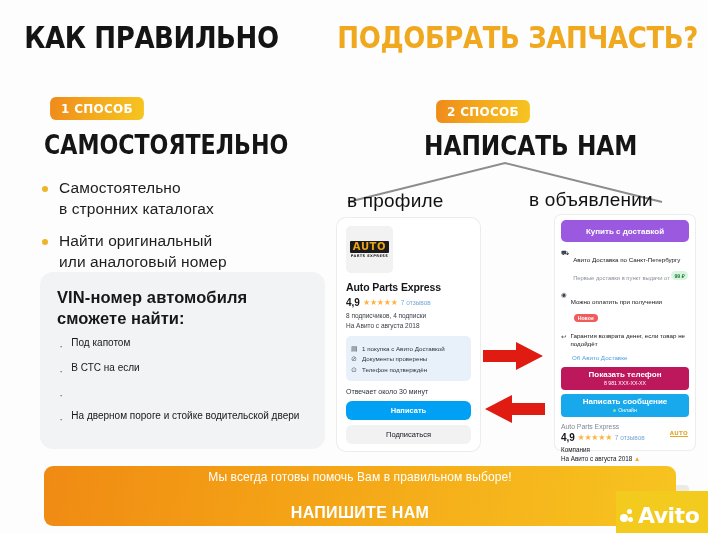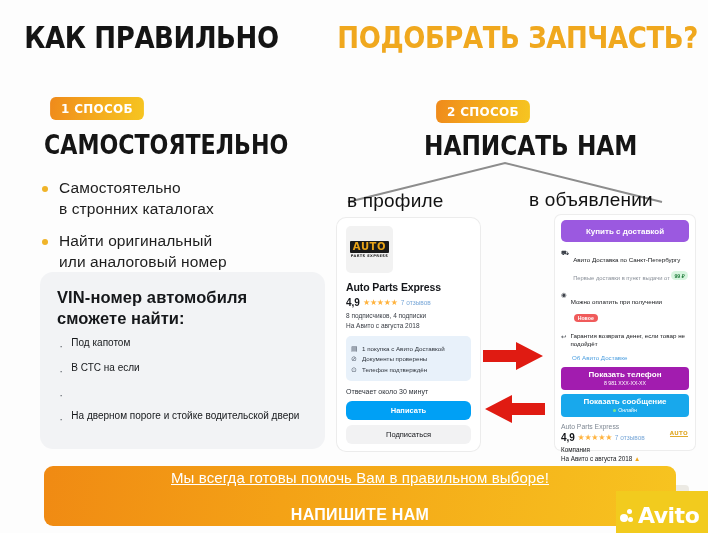--- a/index.html
+++ b/index.html
@@ -196,21 +196,21 @@
     padding: 0.5px 3px; vertical-align: middle;
   }
   .pill-red {
     display: inline-block; background: #f05b5b; color: #fff;
     font-size: 5.2px; font-weight: 700; border-radius: 6px;
     padding: 1px 4px; margin-left: 3px; vertical-align: middle;
   }
   .link-blue { font-size: 6.2px; color: #4c9fe0; margin: 5px 0 0 11px; display:block;}
 
   .btn-green {
-    margin-top: 6px; height: 23px; border-radius: 4px; background: #a21caf;
+    margin-top: 6px; height: 23px; border-radius: 4px; background: #be185d;
     color: #fff; display: flex; align-items: center; justify-content: center;
     flex-direction: column;
   }
   .btn-green .l1 { font-size: 8px; font-weight: 700; }
   .btn-green .l2 { font-size: 5.2px; margin-top: 1px; }
   .btn-msg {
     margin-top: 4px; height: 23px; border-radius: 4px; background: #18a8ec;
     color: #fff; display: flex; align-items: center; justify-content: center;
     flex-direction: column;
   }
@@ -248,21 +248,21 @@
   
   #banner {
     position: absolute; left: 44px; top: 466px;
     width: 632px; height: 60px;
     border-radius: 9px;
     background: linear-gradient(100deg, #f08a13 0%, #f4a216 38%, #f7c420 100%);
     display: flex; flex-direction: column;
     align-items: center; justify-content: center;
     overflow: hidden;
   }
-  #banner .b1 { color: #fff; font-size: 15px; letter-spacing: 0.1px; text-decoration: underline; }
+  #banner .b1 { color: #fff; font-size: 12px; letter-spacing: 0.1px; }
   #banner .b2 {
     color: #fff; font-size: 16px; font-weight: 700;
     margin-top: 20px; letter-spacing: 0.3px;
   }
   
   #avito-wm {
     position: absolute; right: 0px; bottom: 0px;
     width: 92px; height: 48px;
     background: #f2cb1e;
     display: flex; align-items: center; justify-content: flex-start;
@@ -396,21 +396,21 @@
     </div>
 
     <span class="link-blue">Об Авито Доставке</span>
 
     <div class="btn-green">
       <span class="l1">Показать телефон</span>
       <span class="l2">8 981 XXX-XX-XX</span>
     </div>
 
     <div class="btn-msg">
-      <span class="l1">Показать сообщение</span>
+      <span class="l1">Написать сообщение</span>
       <span class="l2"><span class="online-dot"></span><span>Онлайн</span></span>
     </div>
 
     <div id="seller-block">
       <div id="seller-name">Auto Parts Express</div>
       <div id="seller-logo">AUTO</div>
       <div class="s-rate">
         <span class="rate-num">4,9</span>
         <span class="stars">★★★★★</span>
         <span class="rev-link">7 отзывов</span>

